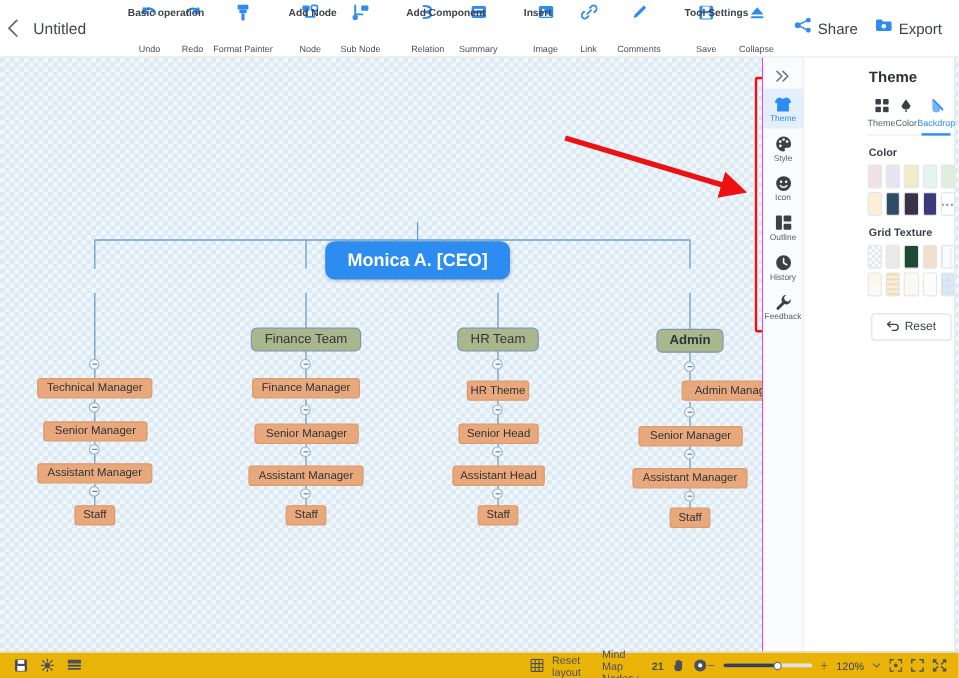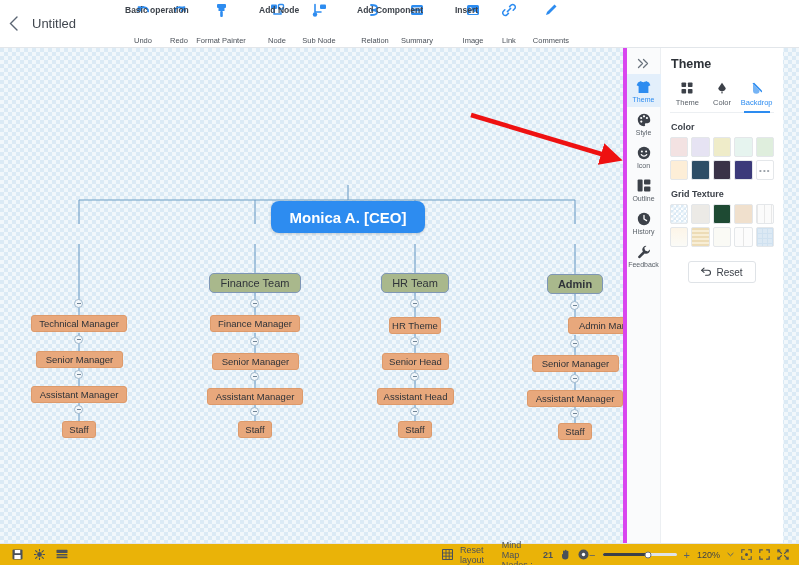--- a/index.html
+++ b/index.html
@@ -88,22 +88,22 @@
 
   
   .anno-arrow { position: absolute; left: 440px; top: 50px; pointer-events: none; }
   .anno-box {
     position: absolute; left: 629px; top: 64px; width: 32px; height: 213px;
     border: 2px solid #ee1111; border-radius: 2px; pointer-events: none;
   }
 
   
   .rpanel {
-    position: absolute; right: 16px; top: 48px; width: 160px; height: 495px;
-    background: #ffffff; border-left: 4px solid #d946ef; display: flex;
+    position: absolute; right: 4px; top: 48px; width: 160px; height: 495px;
+    background: #ffffff; border-left: 1px solid #d946ef; display: flex; gap: 44px;
   }
   .rail {
     width: 34px; height: 100%; background: #fafbfc; border-right: 1px solid #eceff2;
     display: flex; flex-direction: column; align-items: center; padding-top: 26px;
   }
   .rail-toggle {
     position: absolute; left: 3px; top: 6px; width: 26px; height: 18px;
     display: flex; align-items: center; justify-content: center;
     color: #6a737d; font-size: 12px; cursor: pointer;
   }
@@ -282,23 +282,67 @@
       <div class="titem wide">
         <span class="ic">
           <svg width="14" height="14" viewBox="0 0 14 14">
             <path d="M10.5 1.5 L12.5 3.5 L5 11 L2 12 L3 9 Z" fill="#2d8cf0"></path>
           </svg>
         </span>
         <span class="tl">Comments</span>
       </div>
     </div>
 
+    <div class="tgroup">
+      <div class="glabel">Tool Settings</div>
+      <div class="titem">
+        <span class="ic">
+          <svg width="13" height="13" viewBox="0 0 13 13">
+            <rect x="0.8" y="0.8" width="11.4" height="11.4" rx="1.5" fill="#2d8cf0"></rect>
+            <rect x="3.4" y="1.4" width="6" height="3.6" fill="#fff"></rect>
+            <rect x="3" y="7" width="7" height="4.4" fill="#fff"></rect>
+          </svg>
+        </span>
+        <span class="tl">Save</span>
+      </div>
+      <div class="titem wide">
+        <span class="ic">
+          <svg width="14" height="13" viewBox="0 0 14 13">
+            <path d="M7 2 L12.2 8 L1.8 8 Z" fill="#2d8cf0"></path>
+            <rect x="1.8" y="9.6" width="10.4" height="1.7" rx="0.8" fill="#2d8cf0"></rect>
+          </svg>
+        </span>
+        <span class="tl">Collapse</span>
+      </div>
+    </div>
 
     <div class="tbspacer"></div>
 
+    <div class="tbright">
+      <div class="act">
+        <span>
+          <svg width="15" height="14" viewBox="0 0 15 14">
+            <circle cx="2.8" cy="7" r="2.4" fill="#2d8cf0"></circle>
+            <circle cx="11.6" cy="2.8" r="2" fill="#2d8cf0"></circle>
+            <circle cx="11.6" cy="11.2" r="2" fill="#2d8cf0"></circle>
+            <path d="M4.8 6 L10 3.4 M4.8 8 L10 10.6" stroke="#2d8cf0" stroke-width="1.3"></path>
+          </svg>
+        </span>
+        <span class="lbl">Share</span>
+      </div>
+      <div class="act">
+        <span>
+          <svg width="15" height="14" viewBox="0 0 15 14">
+            <path d="M1 3.5 A1.2 1.2 0 0 1 2.2 2.3 L5.6 2.3 L7 4 L12.8 4 A1.2 1.2 0 0 1 14 5.2 L14 10.6 A1.2 1.2 0 0 1 12.8 11.8 L2.2 11.8 A1.2 1.2 0 0 1 1 10.6 Z" fill="#2d8cf0"></path>
+            <circle cx="7.5" cy="7.8" r="1.9" fill="#fff"></circle>
+          </svg>
+        </span>
+        <span class="lbl">Export</span>
+      </div>
+    </div>
   </div>
 
   <div class="canvas">
     <div class="mapwrap">
 
       <svg class="links" viewBox="0 0 640 495">
         <g stroke="#6f9fc6" stroke-width="1.1" fill="none">
 
           <path d="M348 137 L348 152"></path>
 

